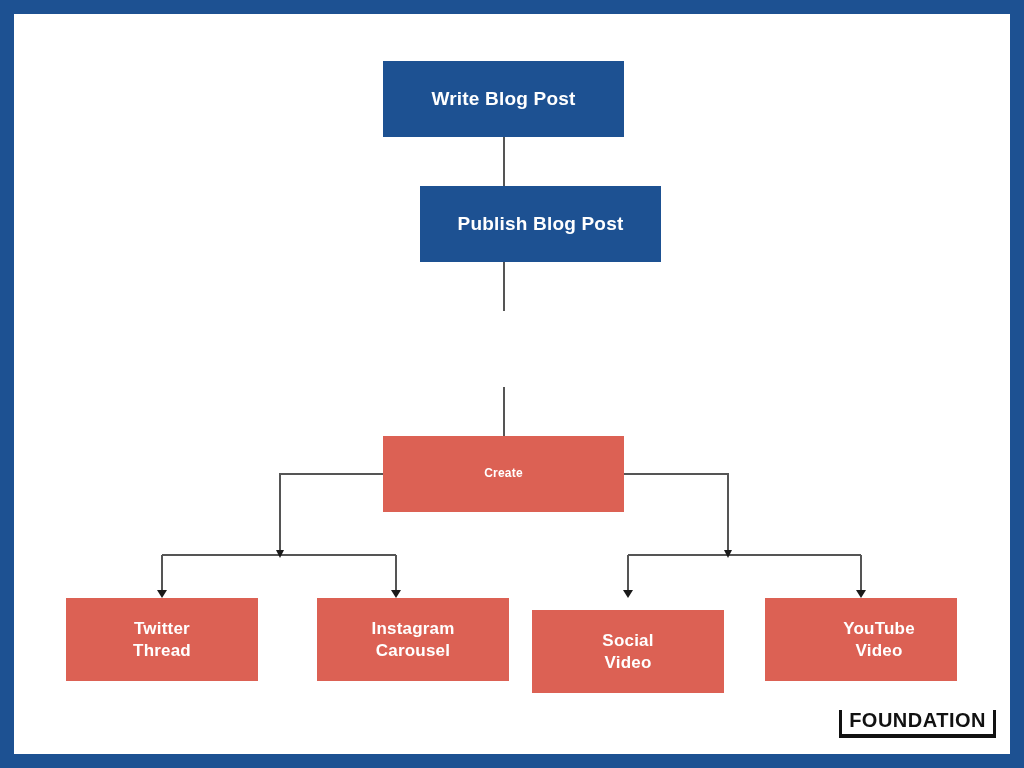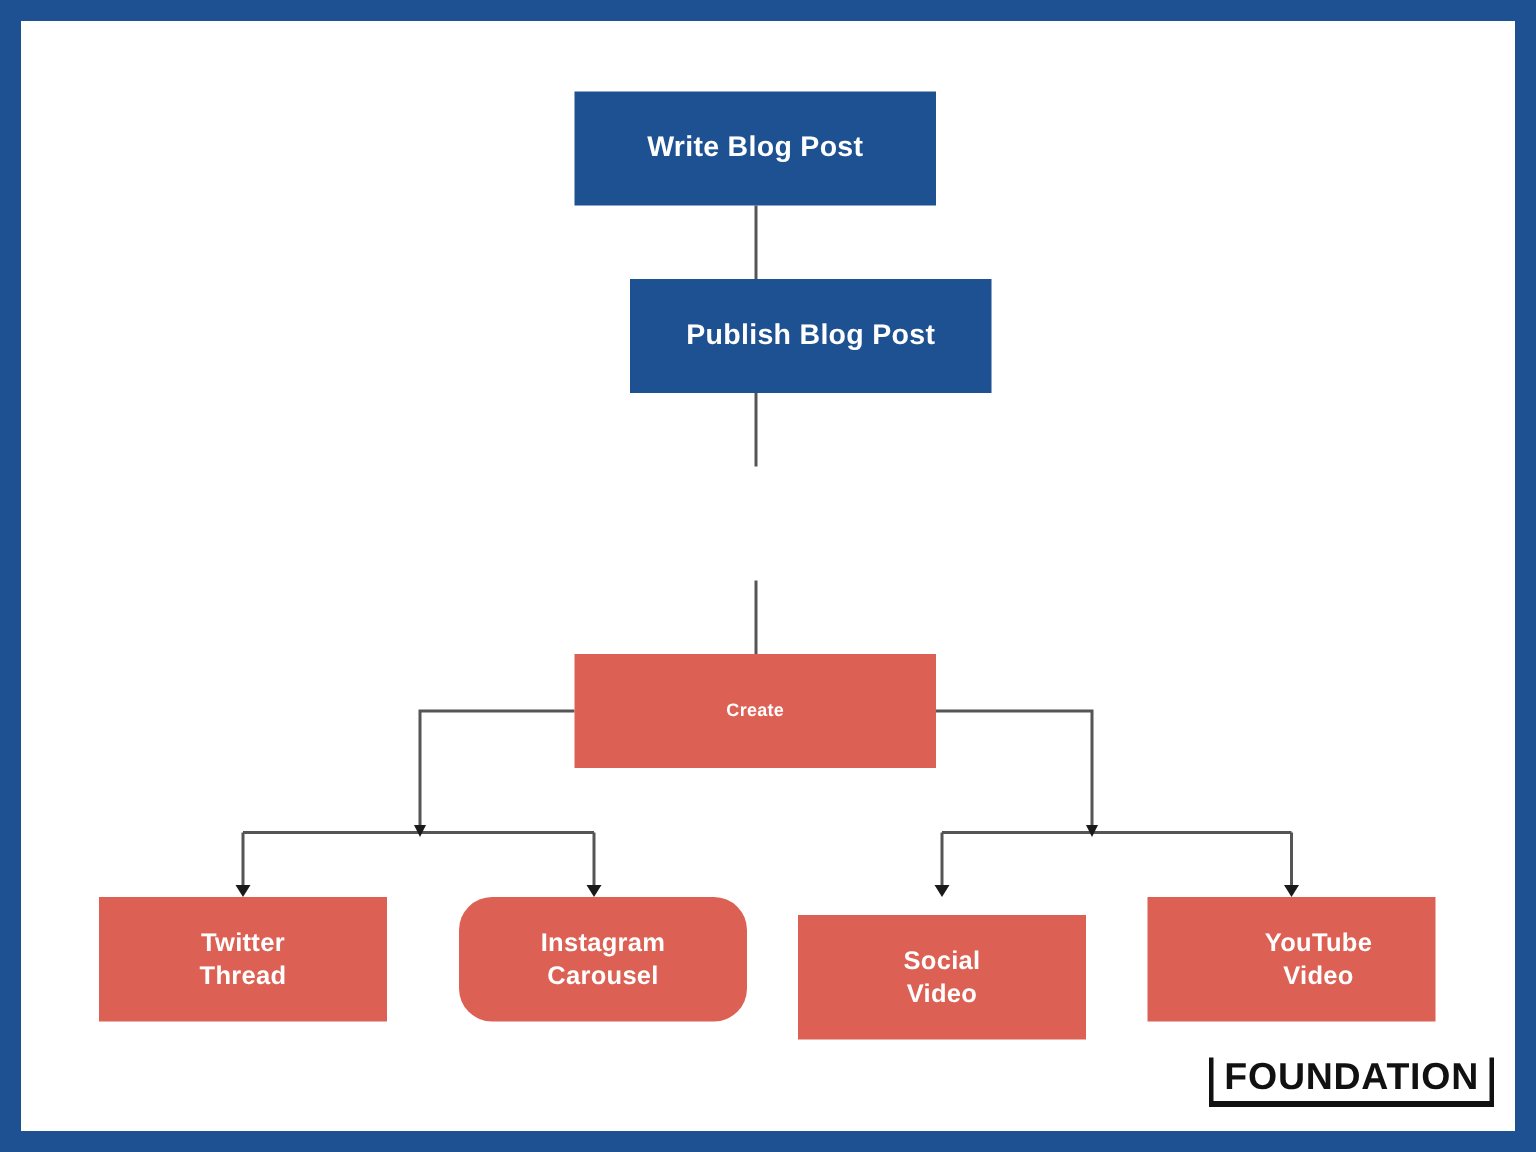--- a/index.html
+++ b/index.html
@@ -54,38 +54,38 @@
   .node.stage.n3 { top: 311px; }
   .node.create   { top: 436px; height: 76px; font-size: 12px; }
 
   .node.leaf {
     top: 598px;
     width: 192px;
     height: 83px;
     font-size: 17px;
   }
   .node.leaf.l1 { left: 66px; }
-  .node.leaf.l2 { left: 306px; border-radius: 22px; }
+  .node.leaf.l2 { left: 317px; }
   .node.leaf.l3 { left: 532px; margin-top: 12px; }
   .node.leaf.l4 { left: 765px; padding-left: 36px; }
   .node .label { white-space: pre-line; display: block; }
 
   
   #logo {
     position: absolute;
     right: 28px;
     bottom: 30px;
     display: flex;
     align-items: center;
     z-index: 4;
   }
   #logo .wordmark {
     font-family: "Liberation Sans", sans-serif;
     font-weight: bold;
-    font-size: 25px;
+    font-size: 20px;
     letter-spacing: 0.5px;
     color: #111111;
     padding: 0 7px 3px 7px;
     border-left: 3px solid #111111;
     border-right: 3px solid #111111;
     border-bottom: 4px solid #111111;
     line-height: 1.05;
   }
 </style>
 </head>

